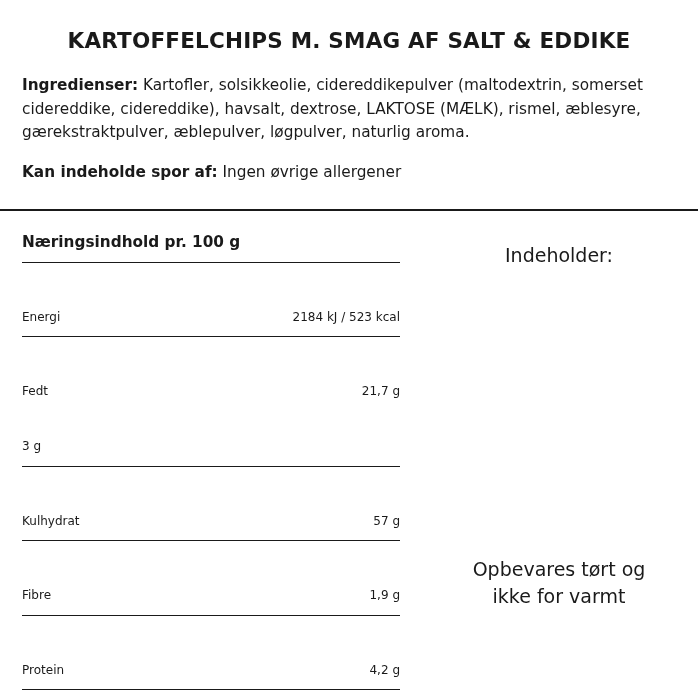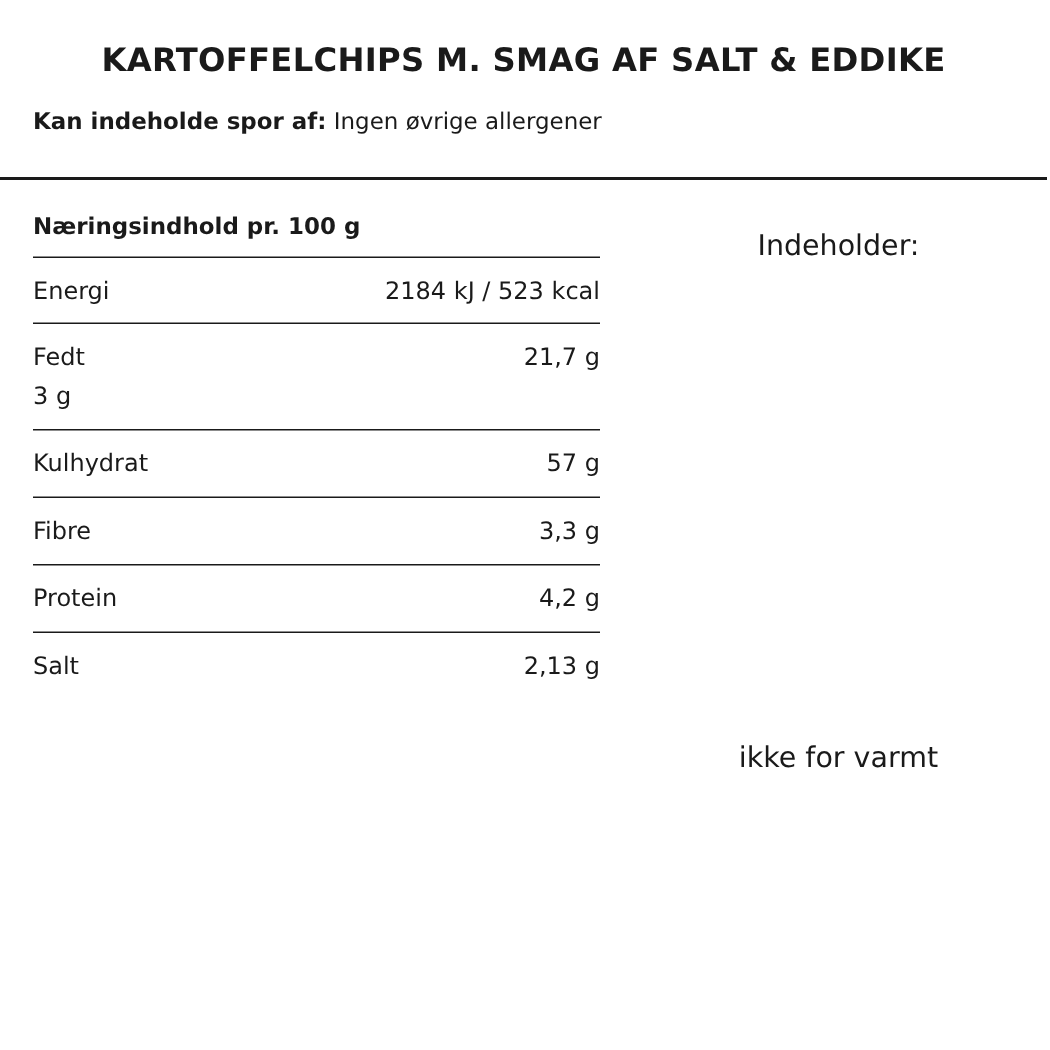--- a/index.html
+++ b/index.html
@@ -73,22 +73,23 @@
     border-top: 1px solid #1a1a1a;
     width: 378px;
   }
   .nut-group {
     padding: 9px 0 9px 0;
     width: 378px;
   }
   .nut-row {
     display: flex;
     justify-content: space-between;
-    font-size: 16px;
+    font-size: 12px;
     line-height: 1.62;
+    margin-top: 36px;
   }
   .nut-row .name {
     text-align: left;
   }
   .nut-row .value {
     text-align: right;
     white-space: nowrap;
   }
   .nut-row.sub .name {
     padding-left: 14px;
@@ -119,20 +120,23 @@
     box-sizing: border-box;
   }
 </style>
 </head>
 <body>
 
 <div class="label">
 
   <div class="title">KARTOFFELCHIPS M. SMAG AF SALT &amp; EDDIKE</div>
 
+  <div class="ingredients-block">
+    <span class="lead">Ingredienser:</span><span> Kartofler, solsikkeolie, cidereddikepulver (maltodextrin, somerset cidereddike, cidereddike), havsalt, dextrose, LAKTOSE (MÆLK), rismel, æblesyre, gærekstraktpulver, æblepulver, løgpulver, naturlig aroma.</span>
+  </div>
 
   <div class="traces-block">
     <span class="lead">Kan indeholde spor af:</span><span> Ingen øvrige allergener</span>
   </div>
 
   <div class="divider"></div>
 
   <div class="lower">
 
     <div class="nutrition">
@@ -162,21 +166,21 @@
         <div class="nut-row">
           <span class="name">Kulhydrat</span>
           <span class="value">57 g</span>
         </div>
       </div>
 
       <div class="nut-rule"></div>
       <div class="nut-group">
         <div class="nut-row">
           <span class="name">Fibre</span>
-          <span class="value">3,3 g</span>
+          <span class="value">1,9 g</span>
         </div>
       </div>
 
       <div class="nut-rule"></div>
       <div class="nut-group">
         <div class="nut-row">
           <span class="name">Protein</span>
           <span class="value">4,2 g</span>
         </div>
       </div>
@@ -188,18 +192,19 @@
           <span class="value">2,13 g</span>
         </div>
       </div>
     </div>
 
     <div class="right-col">
       <div class="contains">
         <span>Indeholder:</span>
       </div>
       <div class="storage">
+        <div>Opbevares tørt og</div>
         <div>ikke for varmt</div>
       </div>
     </div>
 
   </div>
 </div>
 
 </body></html>

